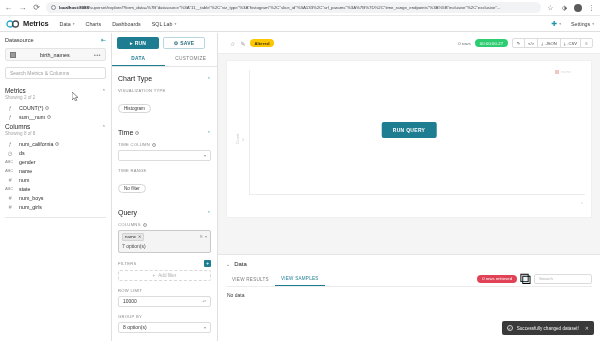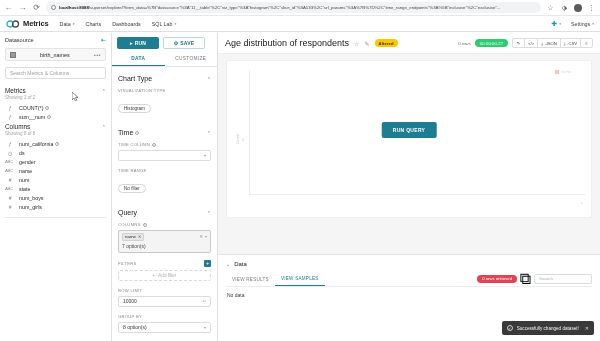--- a/index.html
+++ b/index.html
@@ -618,21 +618,20 @@
           <span class="sel-caret">▾</span>
         </div>
       </div>
 
     </div>
   </div>
 
   <div class="main">
 
     <div class="chart-header">
-      <span class="chart-title">Age distribution of respondents</span>
       <span class="hdr-icon">☆</span>
       <span class="hdr-icon">✎</span>
       <span class="badge-altered">Altered</span>
       <div class="hdr-right">
         <span class="rows-count">0 rows</span>
         <span class="badge-timer">00:00:00.27</span>
         <div class="hdr-btn-group">
           <button class="hdr-btn">
             <span>✎</span>
           </button>

